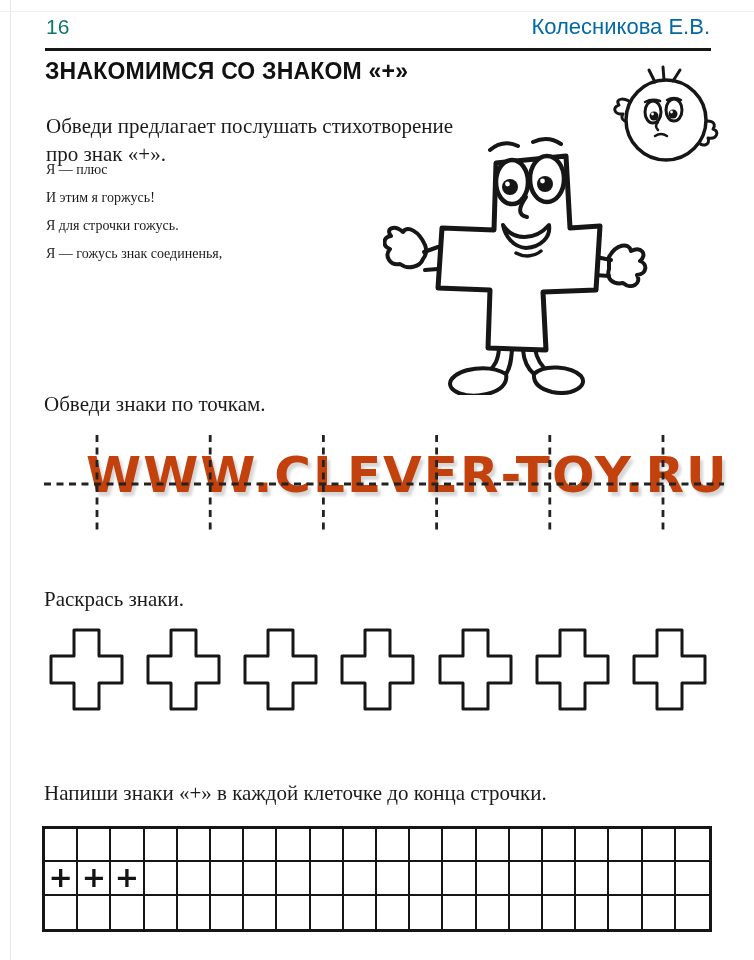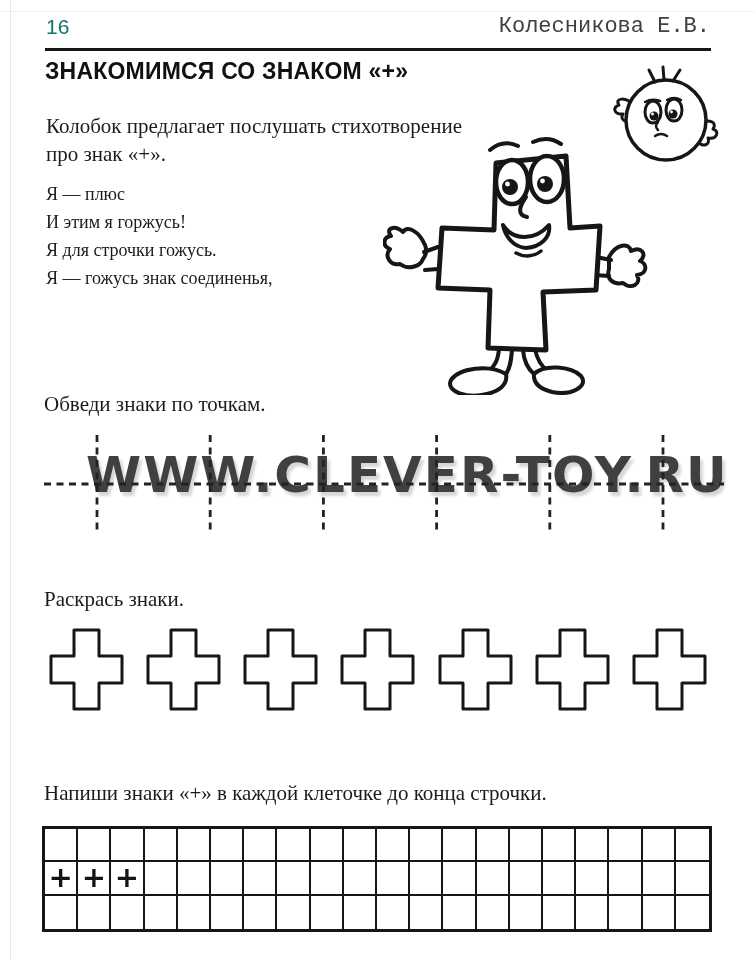--- a/index.html
+++ b/index.html
@@ -3,37 +3,37 @@
 <meta charset="utf-8">
 <style>
   html,body{margin:0;padding:0;background:#fff;}
   .page{position:relative;width:754px;height:960px;background:#ffffff;overflow:hidden;
         font-family:"Liberation Serif",serif;color:#1b1b1b;}
   .edge-left{position:absolute;left:10px;top:0;width:1px;height:100%;background:#e8e8e8;}
   .edge-top{position:absolute;left:0;top:11px;width:100%;height:1px;background:#efefef;}
 
   .header-num{position:absolute;left:46px;top:15px;font-family:"Liberation Sans",sans-serif;
               font-size:21px;color:#0f766e;}
-  .header-author{position:absolute;right:44px;top:14px;font-family:Liberation Mono, monospace;
-              font-size:22px;color:#404040;}
+  .header-author{position:absolute;right:44px;top:14px;font-family:Liberation Sans, sans-serif;
+              font-size:22px;color:#0369a1;}
   .rule{position:absolute;left:45px;top:48px;width:666px;height:3px;background:#161616;}
   .title{position:absolute;left:45px;top:58px;margin:0;font-family:"Liberation Sans",sans-serif;
          font-size:23px;font-weight:700;letter-spacing:.2px;color:#111;}
 
   .intro{position:absolute;left:46px;top:112px;font-size:21px;line-height:28px;}
-  .poem{position:absolute;left:46px;top:180px;font-size:18px;line-height:28px;}
+  .poem{position:absolute;left:46px;top:156px;font-size:14px;line-height:28px;}
 
   .task{position:absolute;left:44px;font-size:21px;}
   #task-trace{top:392px;}
   #task-color{top:587px;}
   #task-write{top:781px;}
 
   .trace-row{position:absolute;left:40px;top:430px;width:690px;height:106px;}
   .watermark{position:absolute;left:46px;top:16px;font-family:"DejaVu Sans",sans-serif;
-             font-size:50px;font-weight:800;letter-spacing:2px;color:#404040;
+             font-size:50px;font-weight:800;letter-spacing:2px;color:#c2410c;
              text-shadow:3px 4px 3px #d6d6d6;white-space:nowrap;}
   #trace-svg{position:absolute;left:0;top:0;}
 
   .color-row{position:absolute;left:48px;top:627px;width:659px;display:flex;
              justify-content:space-between;}
 
   .grid{position:absolute;left:42px;top:826px;width:670px;height:106px;
         border:3px solid #161616;background:#fff;display:grid;
         grid-template-columns:repeat(20,1fr);grid-template-rows:repeat(3,1fr);box-sizing:border-box;}
   .cell{border-right:2px solid #161616;border-bottom:2px solid #161616;
@@ -81,21 +81,21 @@
       <circle cx="42.5" cy="54" r="1.4" fill="#fff"></circle>
         <circle cx="61.5" cy="52" r="1.4" fill="#fff"></circle>
       <path class="ln" stroke-width="2.5" d="M35,42 Q42,38 50,41"></path>
       <path class="ln" stroke-width="2.5" d="M57,40 Q64,36 71,40"></path>
     </g>
     <path class="ln" stroke-width="2.5" d="M48,62 Q44,66 48,70"></path>
     <path class="ln" stroke-width="2.5" d="M45,76 Q51,72 57,76"></path>
   </svg>
 
   <div class="intro" id="intro">
-      <div>Колобок предлагает послушать стихотворение</div>
+      <div>Обведи предлагает послушать стихотворение</div>
       <div>про знак «+».</div>
     </div>
   <div class="poem" id="poem">
       <div>Я — плюс</div>
       <div>И этим я горжусь!</div>
       <div>Я для строчки гожусь.</div>
       <div>Я — гожусь знак соединенья,</div>
     </div>
 
   <svg id="plus-char" class="illus" width="272" height="262" viewBox="0 0 272 262">

